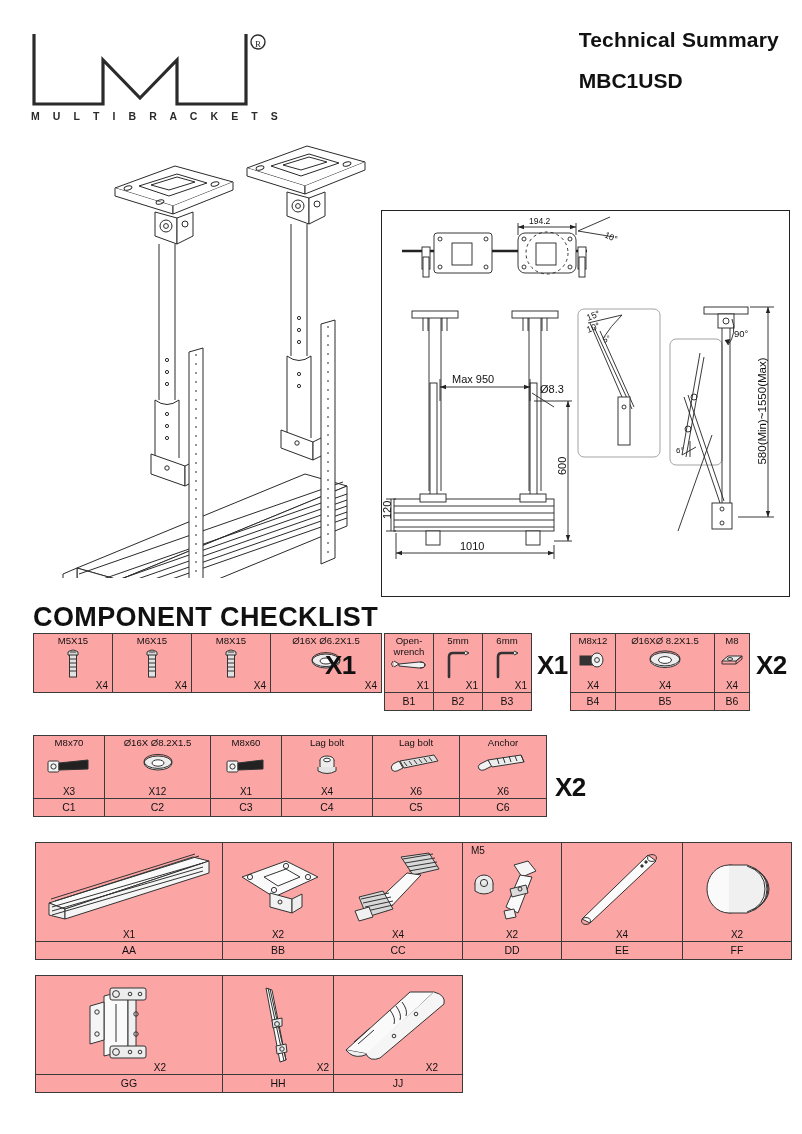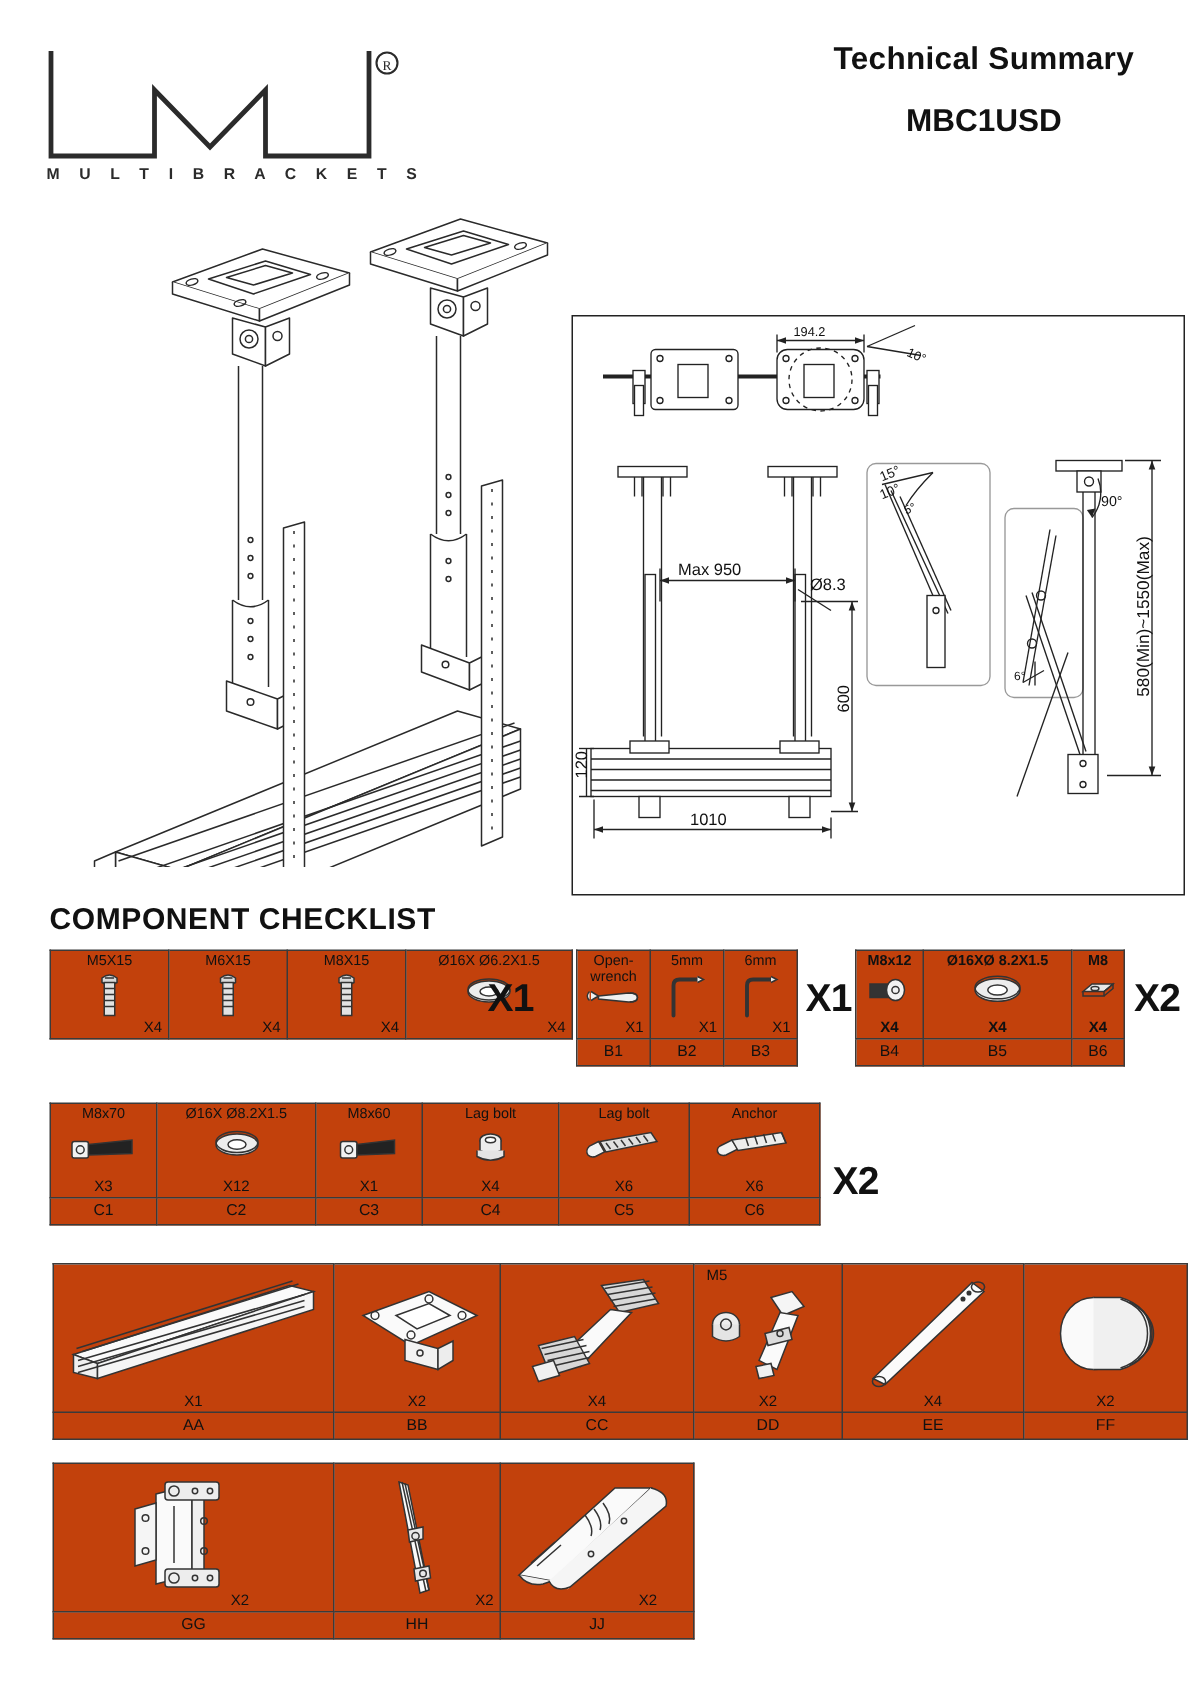--- a/index.html
+++ b/index.html
@@ -12,43 +12,43 @@
   .page{position:absolute;inset:0;}
 
   
   #brand-logo{position:absolute;left:30px;top:30px;width:245px;height:95px;}
   #brand-logo svg{display:block;}
   .brandword{
     position:absolute;left:31px;top:110px;width:240px;
     font-size:10.5px;font-weight:bold;letter-spacing:5.1px;
     color:#2b2b2b;white-space:nowrap;
   }
-  #header-titles{position:absolute;right:46px;top:28px;text-align:center;}
+  #header-titles{position:absolute;right:23px;top:28px;text-align:left;}
   .h-title{font-size:21px;font-weight:bold;letter-spacing:.2px;color:#111;}
   .h-model{font-size:21px;font-weight:bold;margin-top:17px;color:#111;}
   .h-ean{font-size:17px;margin-top:3px;color:#111;letter-spacing:.1px;}
 
   
   #product-illustration{position:absolute;left:55px;top:138px;width:320px;height:440px;}
   #dimension-panel{
     position:absolute;left:381px;top:166px;width:409px;height:387px;
     border:1.4px solid #222;background:#fff;box-sizing:border-box;margin-top:44px;
   }
   #dimension-panel svg,#product-illustration svg{display:block;}
 
   
   #checklist-title{
-    position:absolute;left:33px;top:602px;font-size:20px;font-weight:bold;
+    position:absolute;left:33px;top:602px;font-size:27px;font-weight:bold;
     letter-spacing:.4px;color:#111;
   }
 
   .parts-table{position:absolute;border-collapse:collapse;background:#fff;}
   .parts-table td{
     border:1px solid #3a3a3a;padding:0;vertical-align:top;
-    background:#c2410c;
+    background:#fca5a5;
     margin-top:47px;
   }
   .cell{position:relative;box-sizing:border-box;padding:2px 3px 0 3px;height:100%;}
   .cell .nm{font-size:9.6px;text-align:center;line-height:1.12;color:#111;
             white-space:pre-line;}
   .cell .art{display:flex;align-items:center;justify-content:center;}
   .cell .qty{position:absolute;right:4px;bottom:1px;font-size:10px;color:#111;}
   .cell .qty.ctr{left:0;right:0;text-align:center;}
   .code{font-size:10.5px;text-align:center;padding:2px 0 3px;color:#111;}
   .mult{position:absolute;font-size:26px;font-weight:bold;color:#111;letter-spacing:-.5px;}
@@ -64,21 +64,21 @@
   #table-b1{left:384px;top:633px;border-radius:20px;}
   #table-b1 td.c{width:48px;}
   #table-b1 .cell{height:58px;}
   #mult-b1{left:537px;top:650px;}
 
   
   #table-b2{left:570px;top:633px;}
   #table-b2 td.w1{width:44px;}
   #table-b2 td.w2{width:98px;}
   #table-b2 td.w3{width:34px;}
-  #table-b2 .cell{height:58px;font-weight:bold;}
+  #table-b2 .cell{height:58px;}
   #mult-b2{left:756px;top:650px;}
 
   
   #table-c{left:33px;top:735px;}
   #table-c td.c1{width:70px;}
   #table-c td.c2{width:105px;}
   #table-c td.c3{width:70px;}
   #table-c td.c4{width:90px;}
   #table-c td.c5{width:86px;}
   #table-c td.c6{width:86px;}

